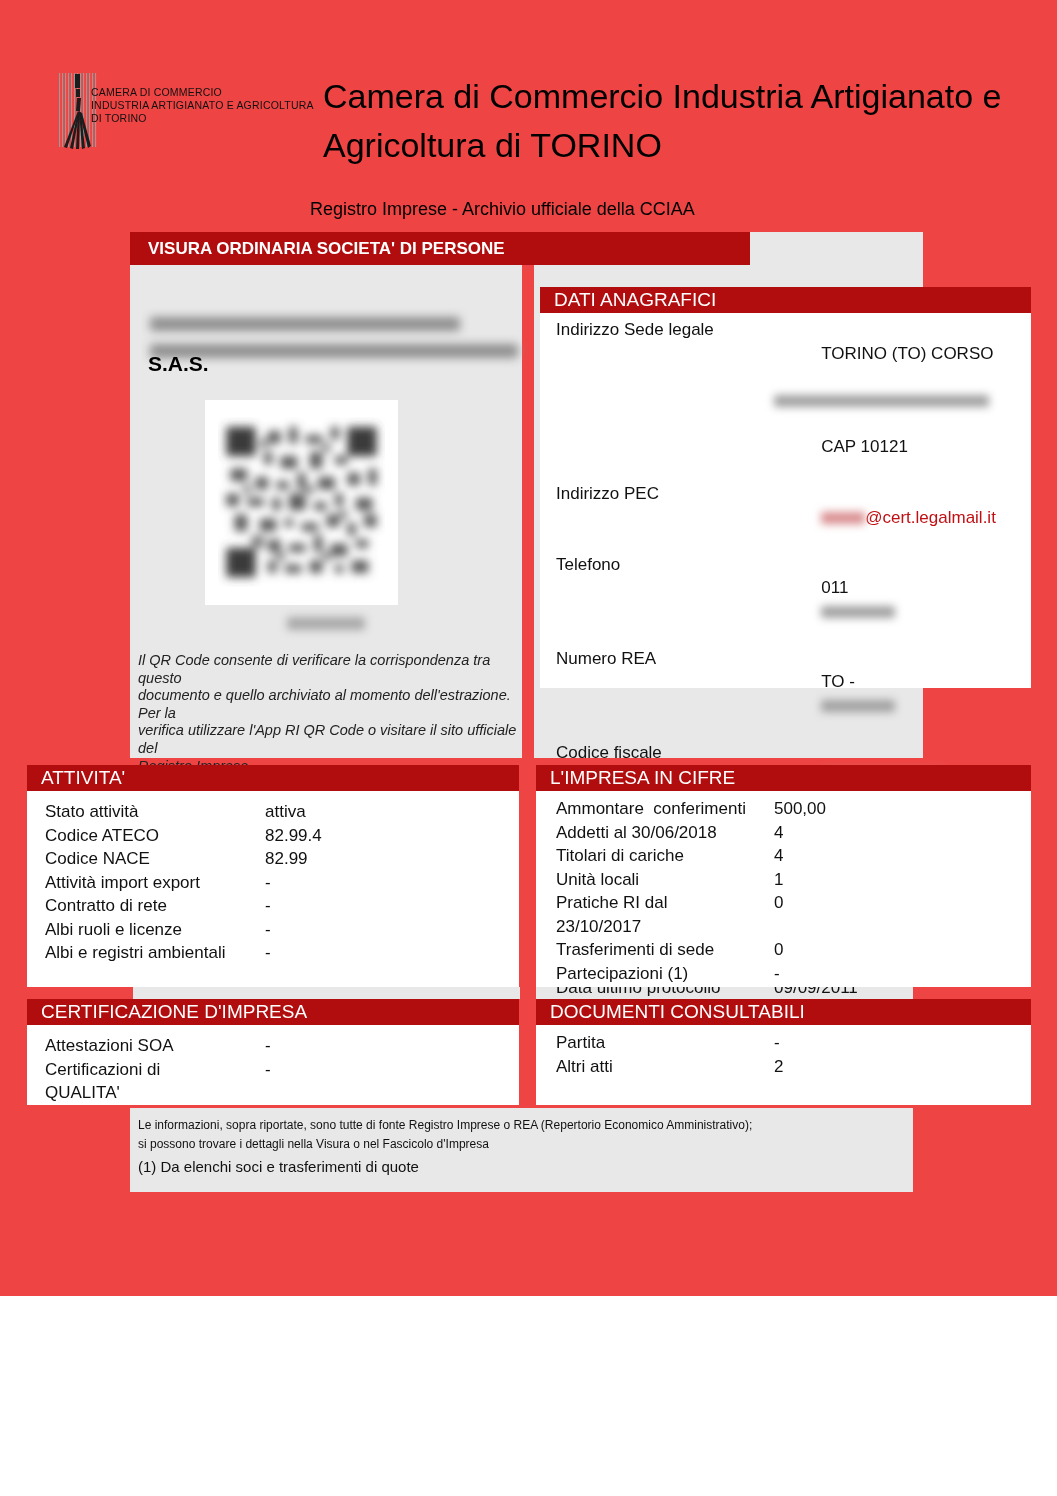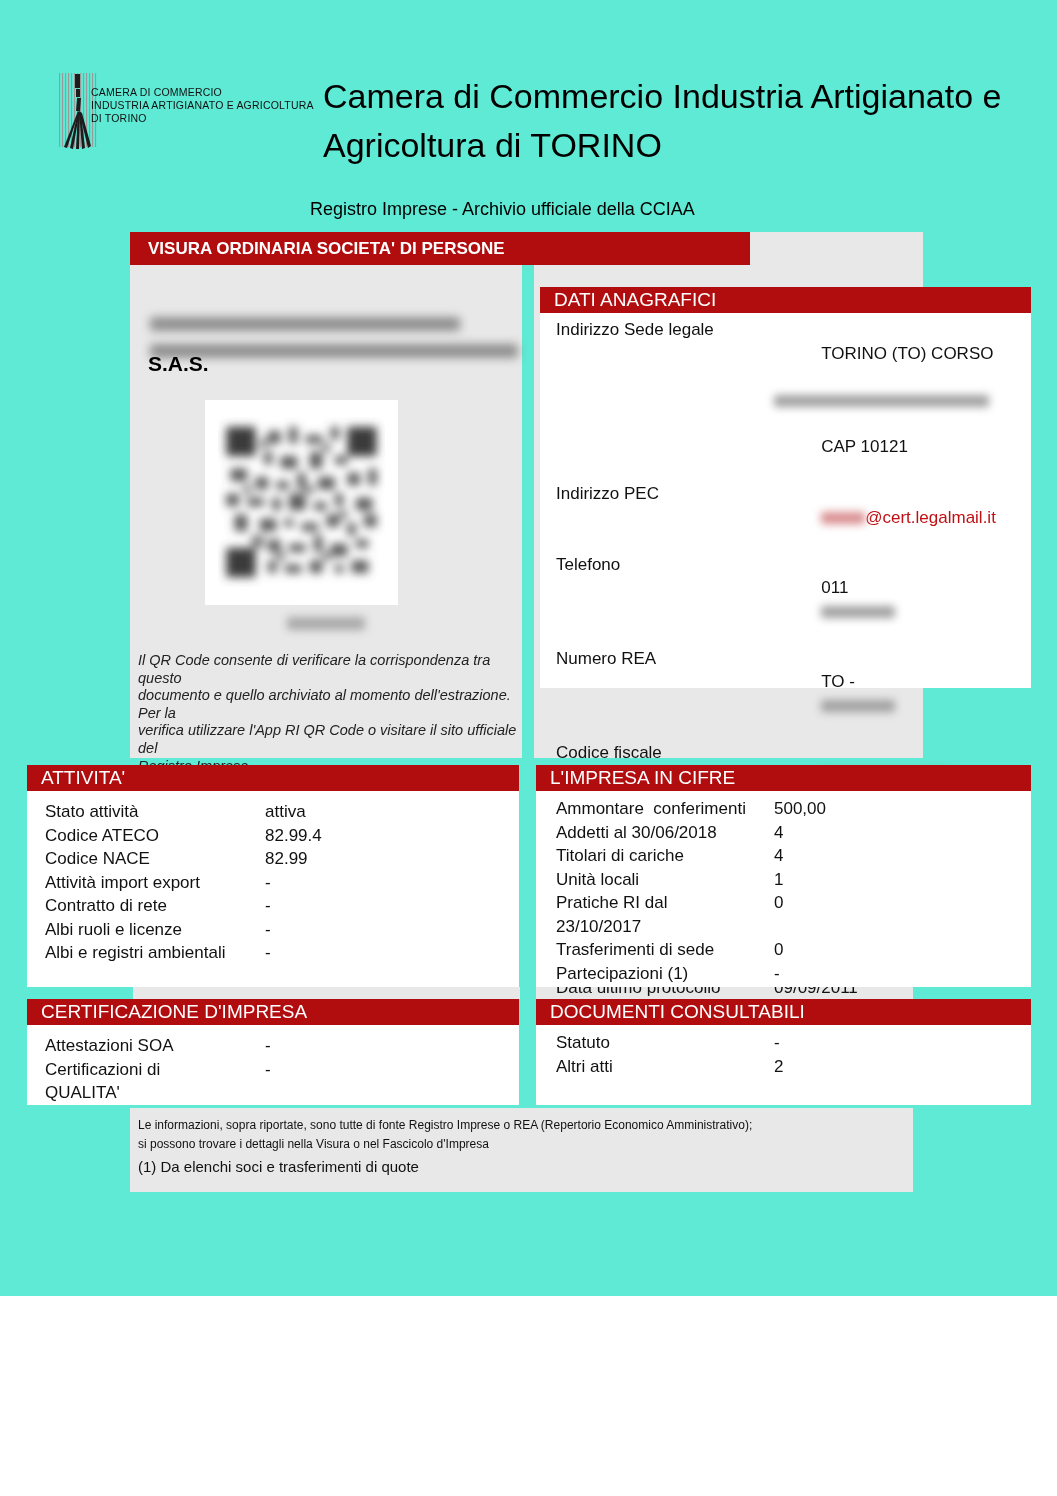--- a/index.html
+++ b/index.html
@@ -1,16 +1,16 @@
 <!DOCTYPE html>
 <html><head>
 <meta charset="utf-8">
 <style>
   html,body{margin:0;padding:0;background:#fff;}
-  .page{position:relative;width:1057px;height:1296px;background:#5eead4;overflow:hidden;
+  .page{position:relative;width:1057px;height:1296px;background:#ef4444;overflow:hidden;
         font-family:"Liberation Sans", sans-serif;color:#1a1a1a;}
   .abs{position:absolute;}
   
   .logo-mark{left:56px;top:71px;width:46px;height:80px;}
   .logo-text{left:91px;top:86px;font-size:10.5px;line-height:13px;color:#111;
              white-space:pre-wrap;letter-spacing:.2px;}
   .title{left:310px;top:72px;width:720px;font-size:34px;line-height:49px;color:#000;
          white-space:pre-wrap;margin-left:13px;}
   .subtitle{left:310px;top:174px;font-size:18px;color:#000;margin-top:25px;}
   
@@ -336,21 +336,21 @@
 QUALITA'</div>
           <div class="val">-</div>
         </div>
     </div>
   </div>
 
   <div class="box doc-box">
     <div class="shead">DOCUMENTI CONSULTABILI</div>
     <div class="rows imp-rows">
       <div class="row">
-          <div class="lbl2">Statuto</div>
+          <div class="lbl2">Partita</div>
           <div class="val">-</div>
         </div>
       <div class="row">
           <div class="lbl2">Altri atti</div>
           <div class="val">2</div>
         </div>
     </div>
   </div>
 
   <div class="abs notes">

